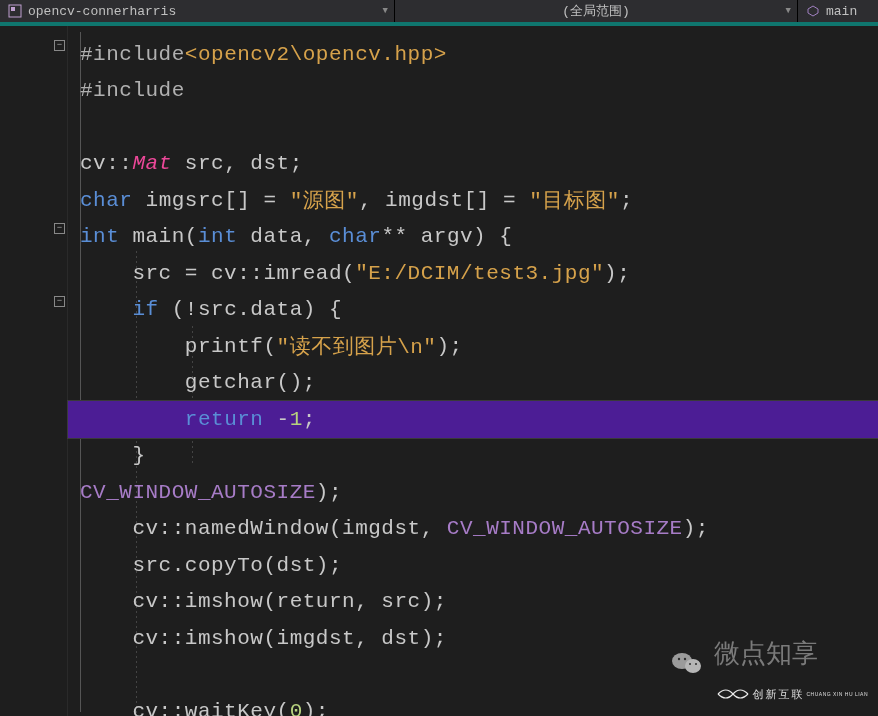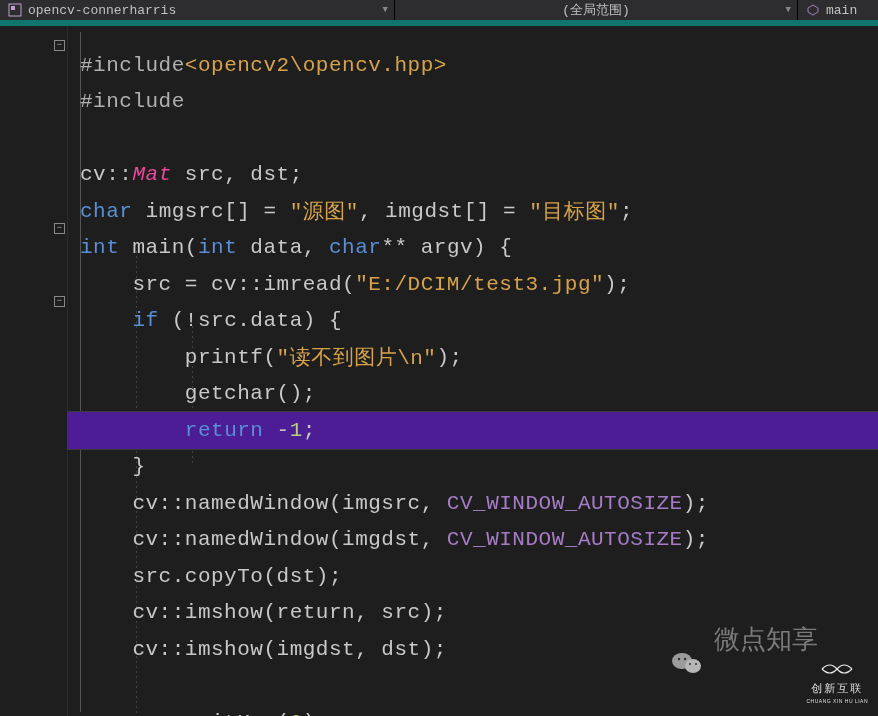--- a/index.html
+++ b/index.html
@@ -8,21 +8,21 @@
   background: #1e1e1e;
   font-family: Consolas, 'Courier New', monospace;
   font-size: 20px;
   overflow: hidden;
   position: relative;
 }
 .nav-bar {
   display: flex;
   height: 26px;
   background: #2d2d30;
-  border-bottom: 6px solid #0f766e;
+  border-bottom: 4px solid #0f766e;
 }
 .nav-item {
   display: flex; align-items: center;
   padding: 0 8px;
   color: #c0c0c0;
   font-size: 13px;
   background: #2d2d30;
   border-right: 1px solid #000;
   gap: 6px;
   position: relative;
@@ -51,21 +51,21 @@
   right: 2px;
   width: 11px; height: 11px;
   border: 1px solid #888;
   display: flex; align-items: center; justify-content: center;
   font-size: 9px; line-height: 1;
   color: #aaa;
   cursor: pointer;
 }
 .code {
   flex: 1;
-  padding-top: 21px;
+  padding-top: 10px;
   position: relative;
 }
 .line {
   height: 36.5px;
   display: flex;
   align-items: center;
   white-space: pre;
   padding-left: 12px;
   position: relative;
   font-size: 21px;
@@ -87,33 +87,33 @@
 .c-ang { color: #d6a24b; }
 .c-type { color: #ec4899; font-style: italic; }
 .c-kw { color: #5a8ed6; }
 .c-id { color: #c8c8c8; }
 .c-str { color: #d6a24b; }
 .c-num { color: #b7d27e; }
 .c-op { color: #c0c0c0; }
 .c-macro { color: #a77cc7; }
 .watermark-text {
   position: absolute;
-  right: 60px; bottom: 59px;
+  right: 60px; bottom: 45px;
   color: #999; font-size: 26px;
   opacity: 0.75;
   font-family: sans-serif;
 }
 .watermark-logo {
   position: absolute;
   right: 10px; bottom: 12px;
   color: #eee; font-size: 10px;
   font-family: sans-serif;
   text-align: center;
   opacity: 0.9;
-  display: flex; flex-direction: column; align-items: center;
+  display: flex; flex-direction: row; align-items: center;
   gap: 2px;
 }
 .wechat-icon {
   position: absolute;
   right: 175px; bottom: 40px;
   width: 32px; height: 26px;
   opacity: 0.8;
 }
 </style>
 </head>
@@ -160,21 +160,21 @@
     <div class="line"></div>
     <div class="line"><span class="c-id">cv</span><span class="c-op">::</span><span class="c-type">Mat</span><span class="c-id"> src, dst;</span></div>
     <div class="line"><span class="c-kw">char</span><span class="c-id"> imgsrc[] = </span><span class="c-str">"源图"</span><span class="c-id">, imgdst[] = </span><span class="c-str">"目标图"</span><span class="c-id">;</span></div>
     <div class="line"><span class="c-kw">int</span><span class="c-id"> main(</span><span class="c-kw">int</span><span class="c-id"> data, </span><span class="c-kw">char</span><span class="c-id">** argv) {</span></div>
     <div class="line"><span class="c-id">    src = cv::imread(</span><span class="c-str">"E:/DCIM/test3.jpg"</span><span class="c-id">);</span></div>
     <div class="line"><span>    </span><span class="c-kw">if</span><span class="c-id"> (!src.data) {</span></div>
     <div class="line"><span class="c-id">        printf(</span><span class="c-str">"读不到图片\n"</span><span class="c-id">);</span></div>
     <div class="line"><span class="c-id">        getchar();</span></div>
     <div class="line hl"><span>        </span><span class="c-kw">return</span><span class="c-id"> -</span><span class="c-num">1</span><span class="c-id">;</span></div>
     <div class="line"><span class="c-id">    }</span></div>
-    <div class="line"><span class="c-id">    cv::namedWindow(imgsrc, </span><span class="c-macro">CV_WINDOW_AUTOSIZE</span><span class="c-id">);</span></div>
+    <div class="line"><span class="c-macro">CV_WINDOW_AUTOSIZE</span><span class="c-id">);</span></div>
     <div class="line"><span class="c-id">    cv::namedWindow(imgdst, </span><span class="c-macro">CV_WINDOW_AUTOSIZE</span><span class="c-id">);</span></div>
     <div class="line"><span class="c-id">    src.copyTo(dst);</span></div>
     <div class="line"><span class="c-id">    cv::imshow(return, src);</span></div>
     <div class="line"><span class="c-id">    cv::imshow(imgdst, dst);</span></div>
     <div class="line"></div>
     <div class="line"><span class="c-id">    cv::waitKey(</span><span class="c-num">0</span><span class="c-id">);</span></div>
   </div>
 </div>
 
 <div class="wechat-icon">

